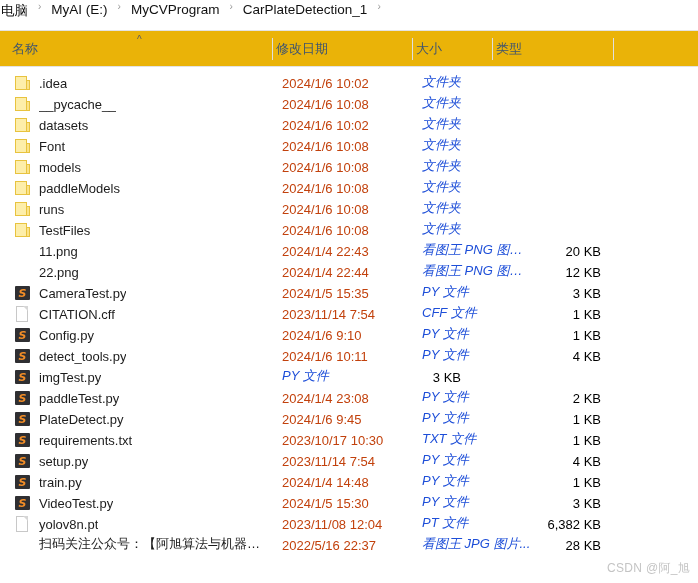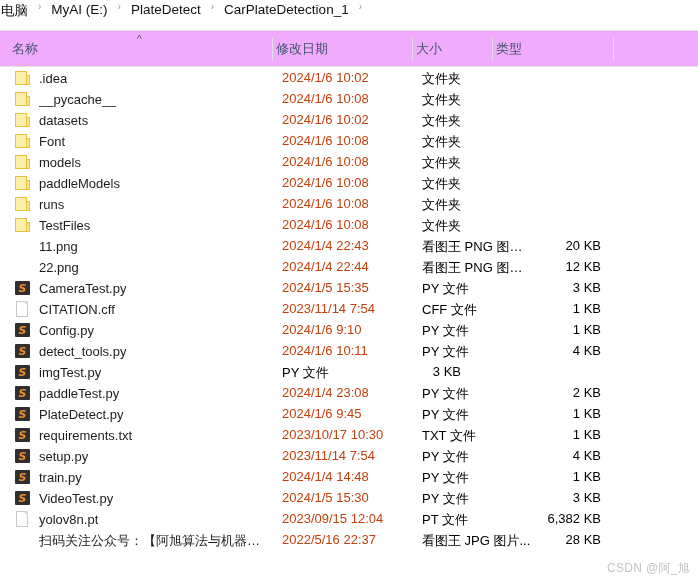--- a/index.html
+++ b/index.html
@@ -43,21 +43,21 @@
     transform: translateY(1px);
   }
 
   
   .col-head {
     position: relative;
     height: 36px;
     display: flex;
     align-items: center;
     border-bottom: 1px solid #e3e3e3;
-    background: #f0abfc;
+    background: #eab308;
     font-size: 13px;
     color: #3c5a78;
   }
   .ch {
     position: relative;
     height: 36px;
     display: flex;
     align-items: center;
     padding-left: 4px;
     color: #40556e;
@@ -81,42 +81,42 @@
     top: 4px;
     font-size: 10px;
     color: #5b5b5b;
     line-height: 1;
   }
 
   
   .list { padding-top: 3px; }
   .row {
     display: flex;
-    align-items: flex-start;
+    align-items: flex-end;
     height: 21px;
     font-size: 13px;
     color: #1c1c1c;
     cursor: default;
   }
   .cell-name {
     width: 272px;
     display: flex;
     align-items: center;
     padding-left: 14px;
     overflow: hidden;
     white-space: nowrap;
   }
   .cell-name .label {
     margin-left: 8px;
     overflow: hidden;
     text-overflow: ellipsis;
     white-space: nowrap;
   }
   .cell-date { width: 140px; padding-left: 10px; color: #c2410c; white-space: nowrap; }
-  .cell-type { width: 121px; padding-left: 10px; color: #000000; white-space: nowrap; overflow: hidden; text-overflow: ellipsis; }
+  .cell-type { width: 121px; padding-left: 10px; color: #1d4ed8; white-space: nowrap; overflow: hidden; text-overflow: ellipsis; font-style: italic; }
   .cell-size { width: 80px; padding-right: 12px; text-align: right; color: #000000; white-space: nowrap; }
 
   
   .icon {
     width: 17px; height: 16px;
     flex: 0 0 17px;
     position: relative;
     display: inline-block;
   }
   
@@ -187,21 +187,21 @@
 </head>
 <body>
 
 <div id="app">
 
   <div class="breadcrumb" id="breadcrumb-bar">
       <span class="crumb">电脑</span>
       <span class="crumb-sep">›</span>
       <span class="crumb">MyAI (E:)</span>
       <span class="crumb-sep">›</span>
-      <span class="crumb">PlateDetect</span>
+      <span class="crumb">MyCVProgram</span>
       <span class="crumb-sep">›</span>
       <span class="crumb">CarPlateDetection_1</span>
       <span class="crumb-sep">›</span>
     </div>
 
   <div class="col-head">
     <div class="ch ch-name">
       <span>名称</span>
       <span class="sort-caret">^</span>
     </div>
@@ -464,21 +464,21 @@
         <div class="cell-size">3 KB</div>
       </div>
       <div class="row">
         <div class="cell-name">
           <span class="icon ic-doc">
             <span class="d-body"></span>
             <span class="d-fold"></span>
           </span>
           <span class="label">yolov8n.pt</span>
         </div>
-        <div class="cell-date">2023/09/15 12:04</div>
+        <div class="cell-date">2023/11/08 12:04</div>
         <div class="cell-type">PT 文件</div>
         <div class="cell-size">6,382 KB</div>
       </div>
       <div class="row">
         <div class="cell-name">
           <span class="icon ic-image"><span class="i-body"></span><span class="i-inner"></span><span class="i-clip"></span><span class="i-lines"><i></i><i></i><i></i><i></i></span></span>
           <span class="label">扫码关注公众号：【阿旭算法与机器学习...</span>
         </div>
         <div class="cell-date">2022/5/16 22:37</div>
         <div class="cell-type">看图王 JPG 图片...</div>

